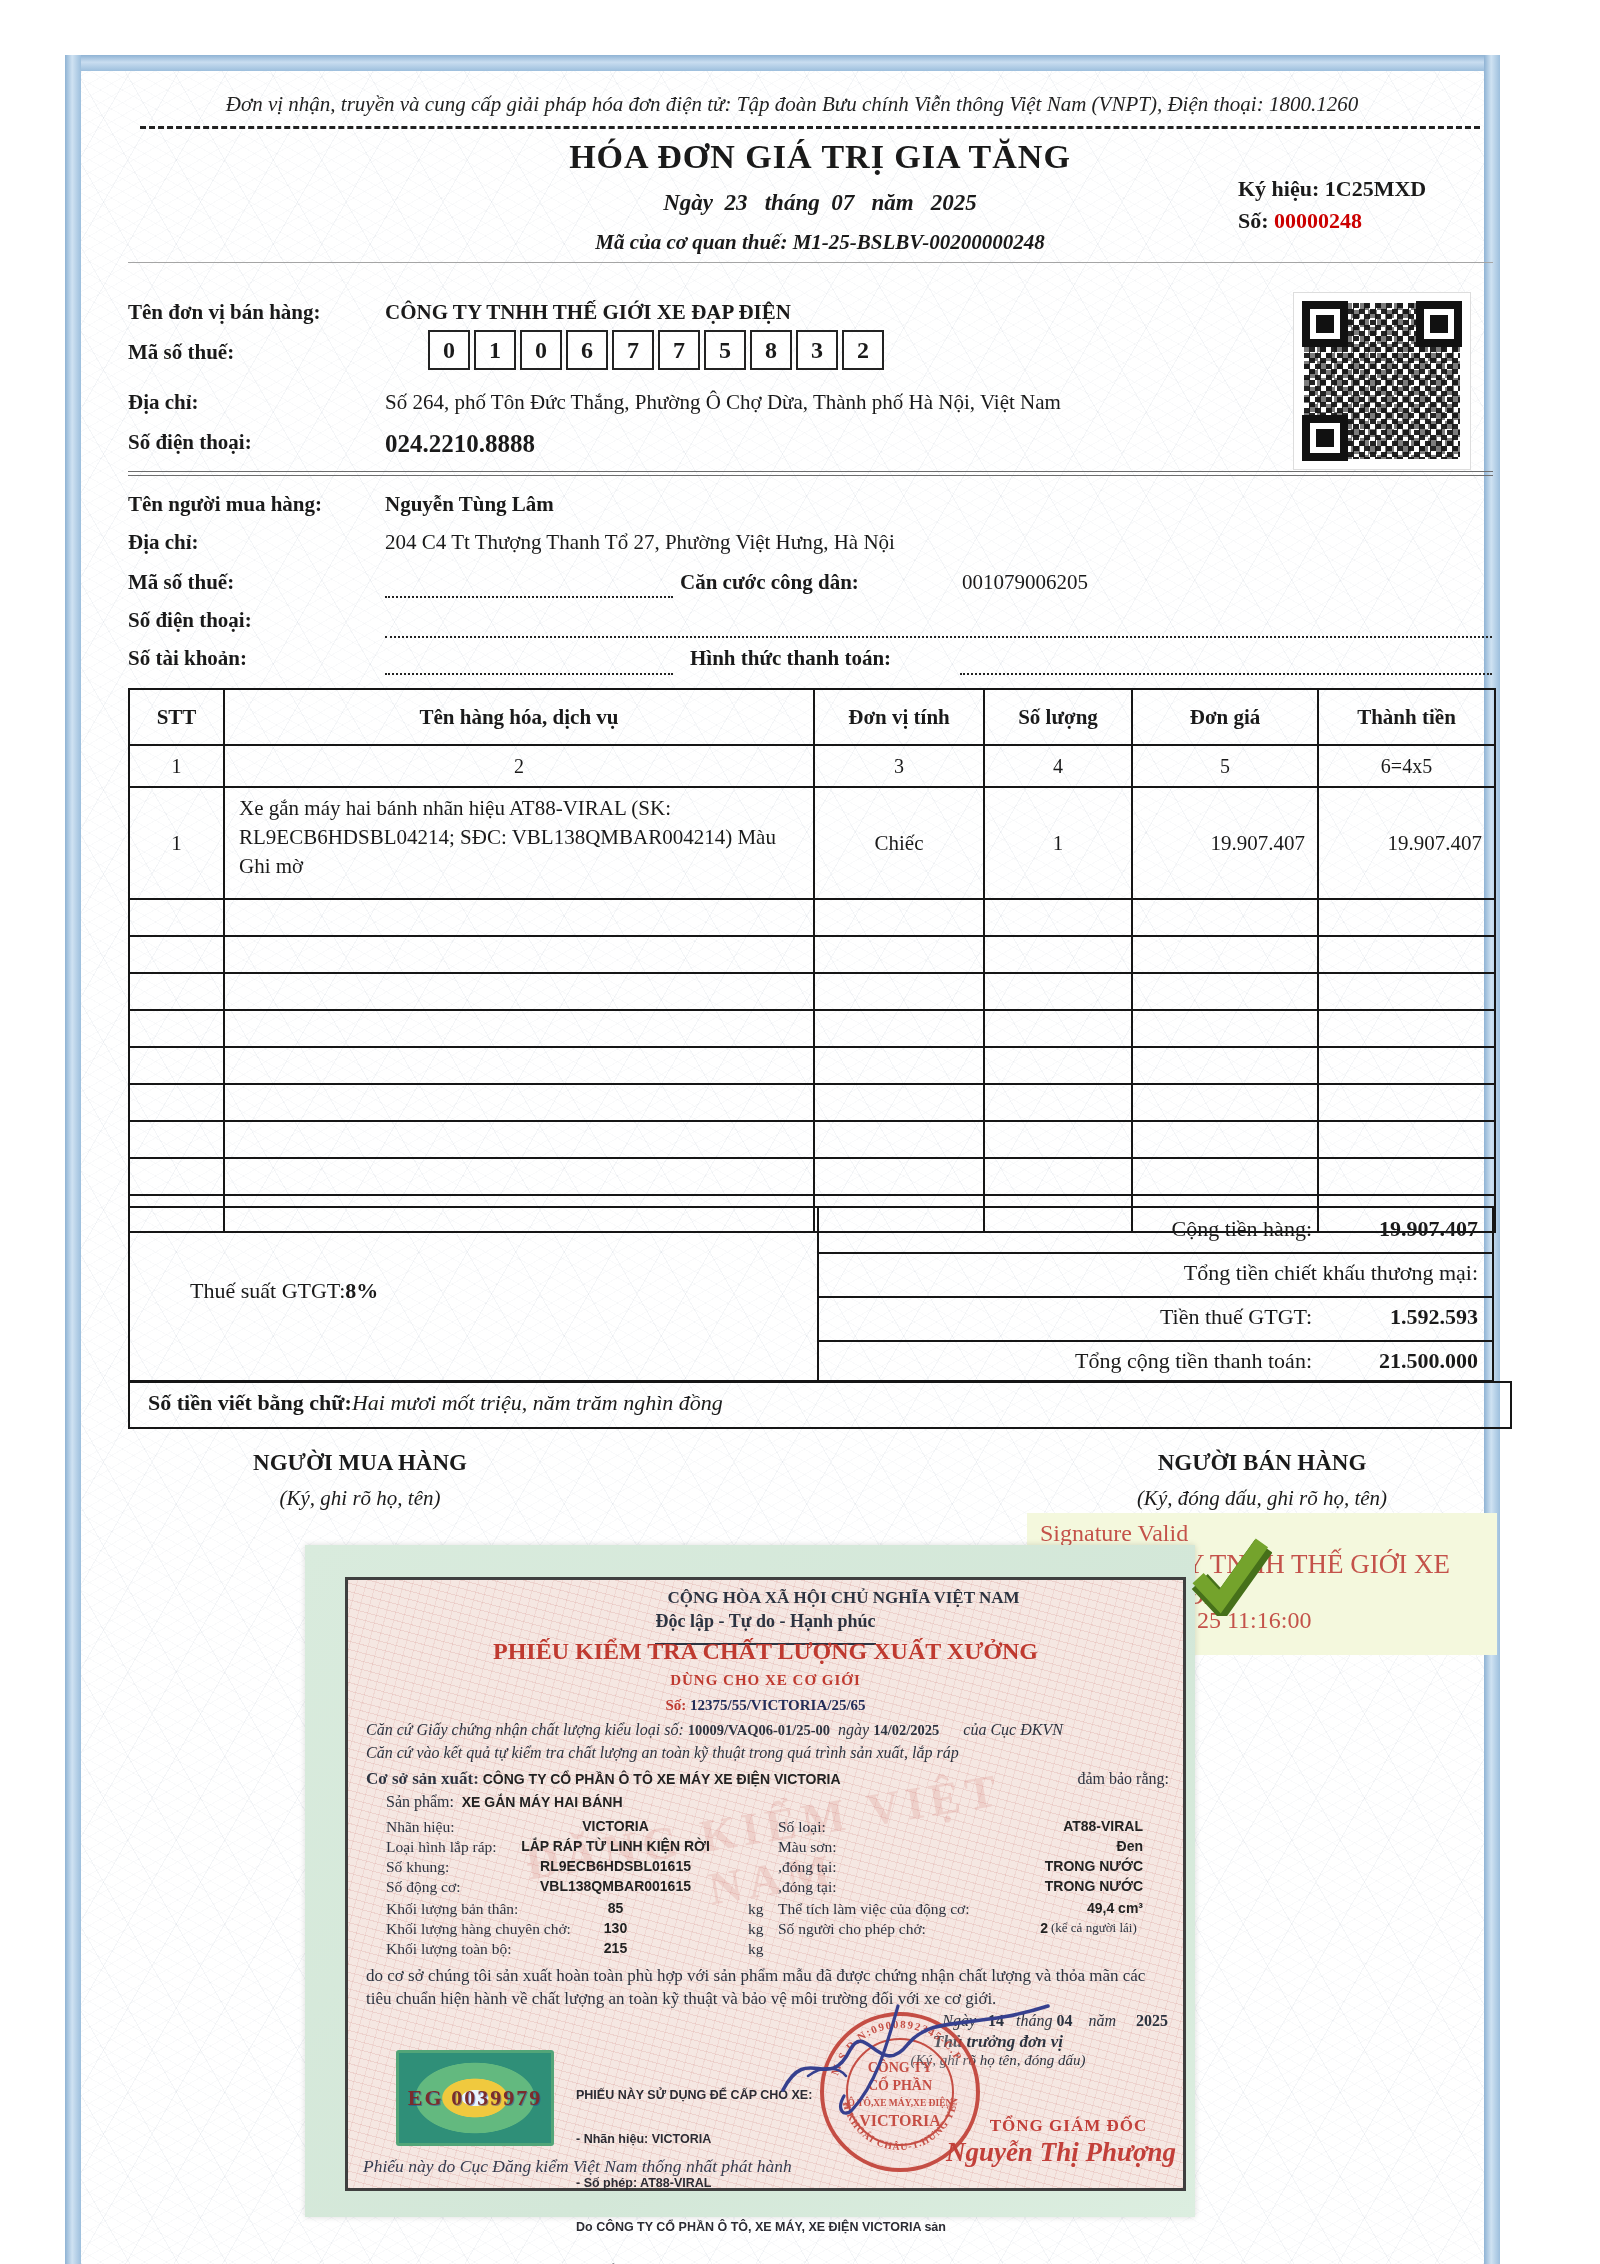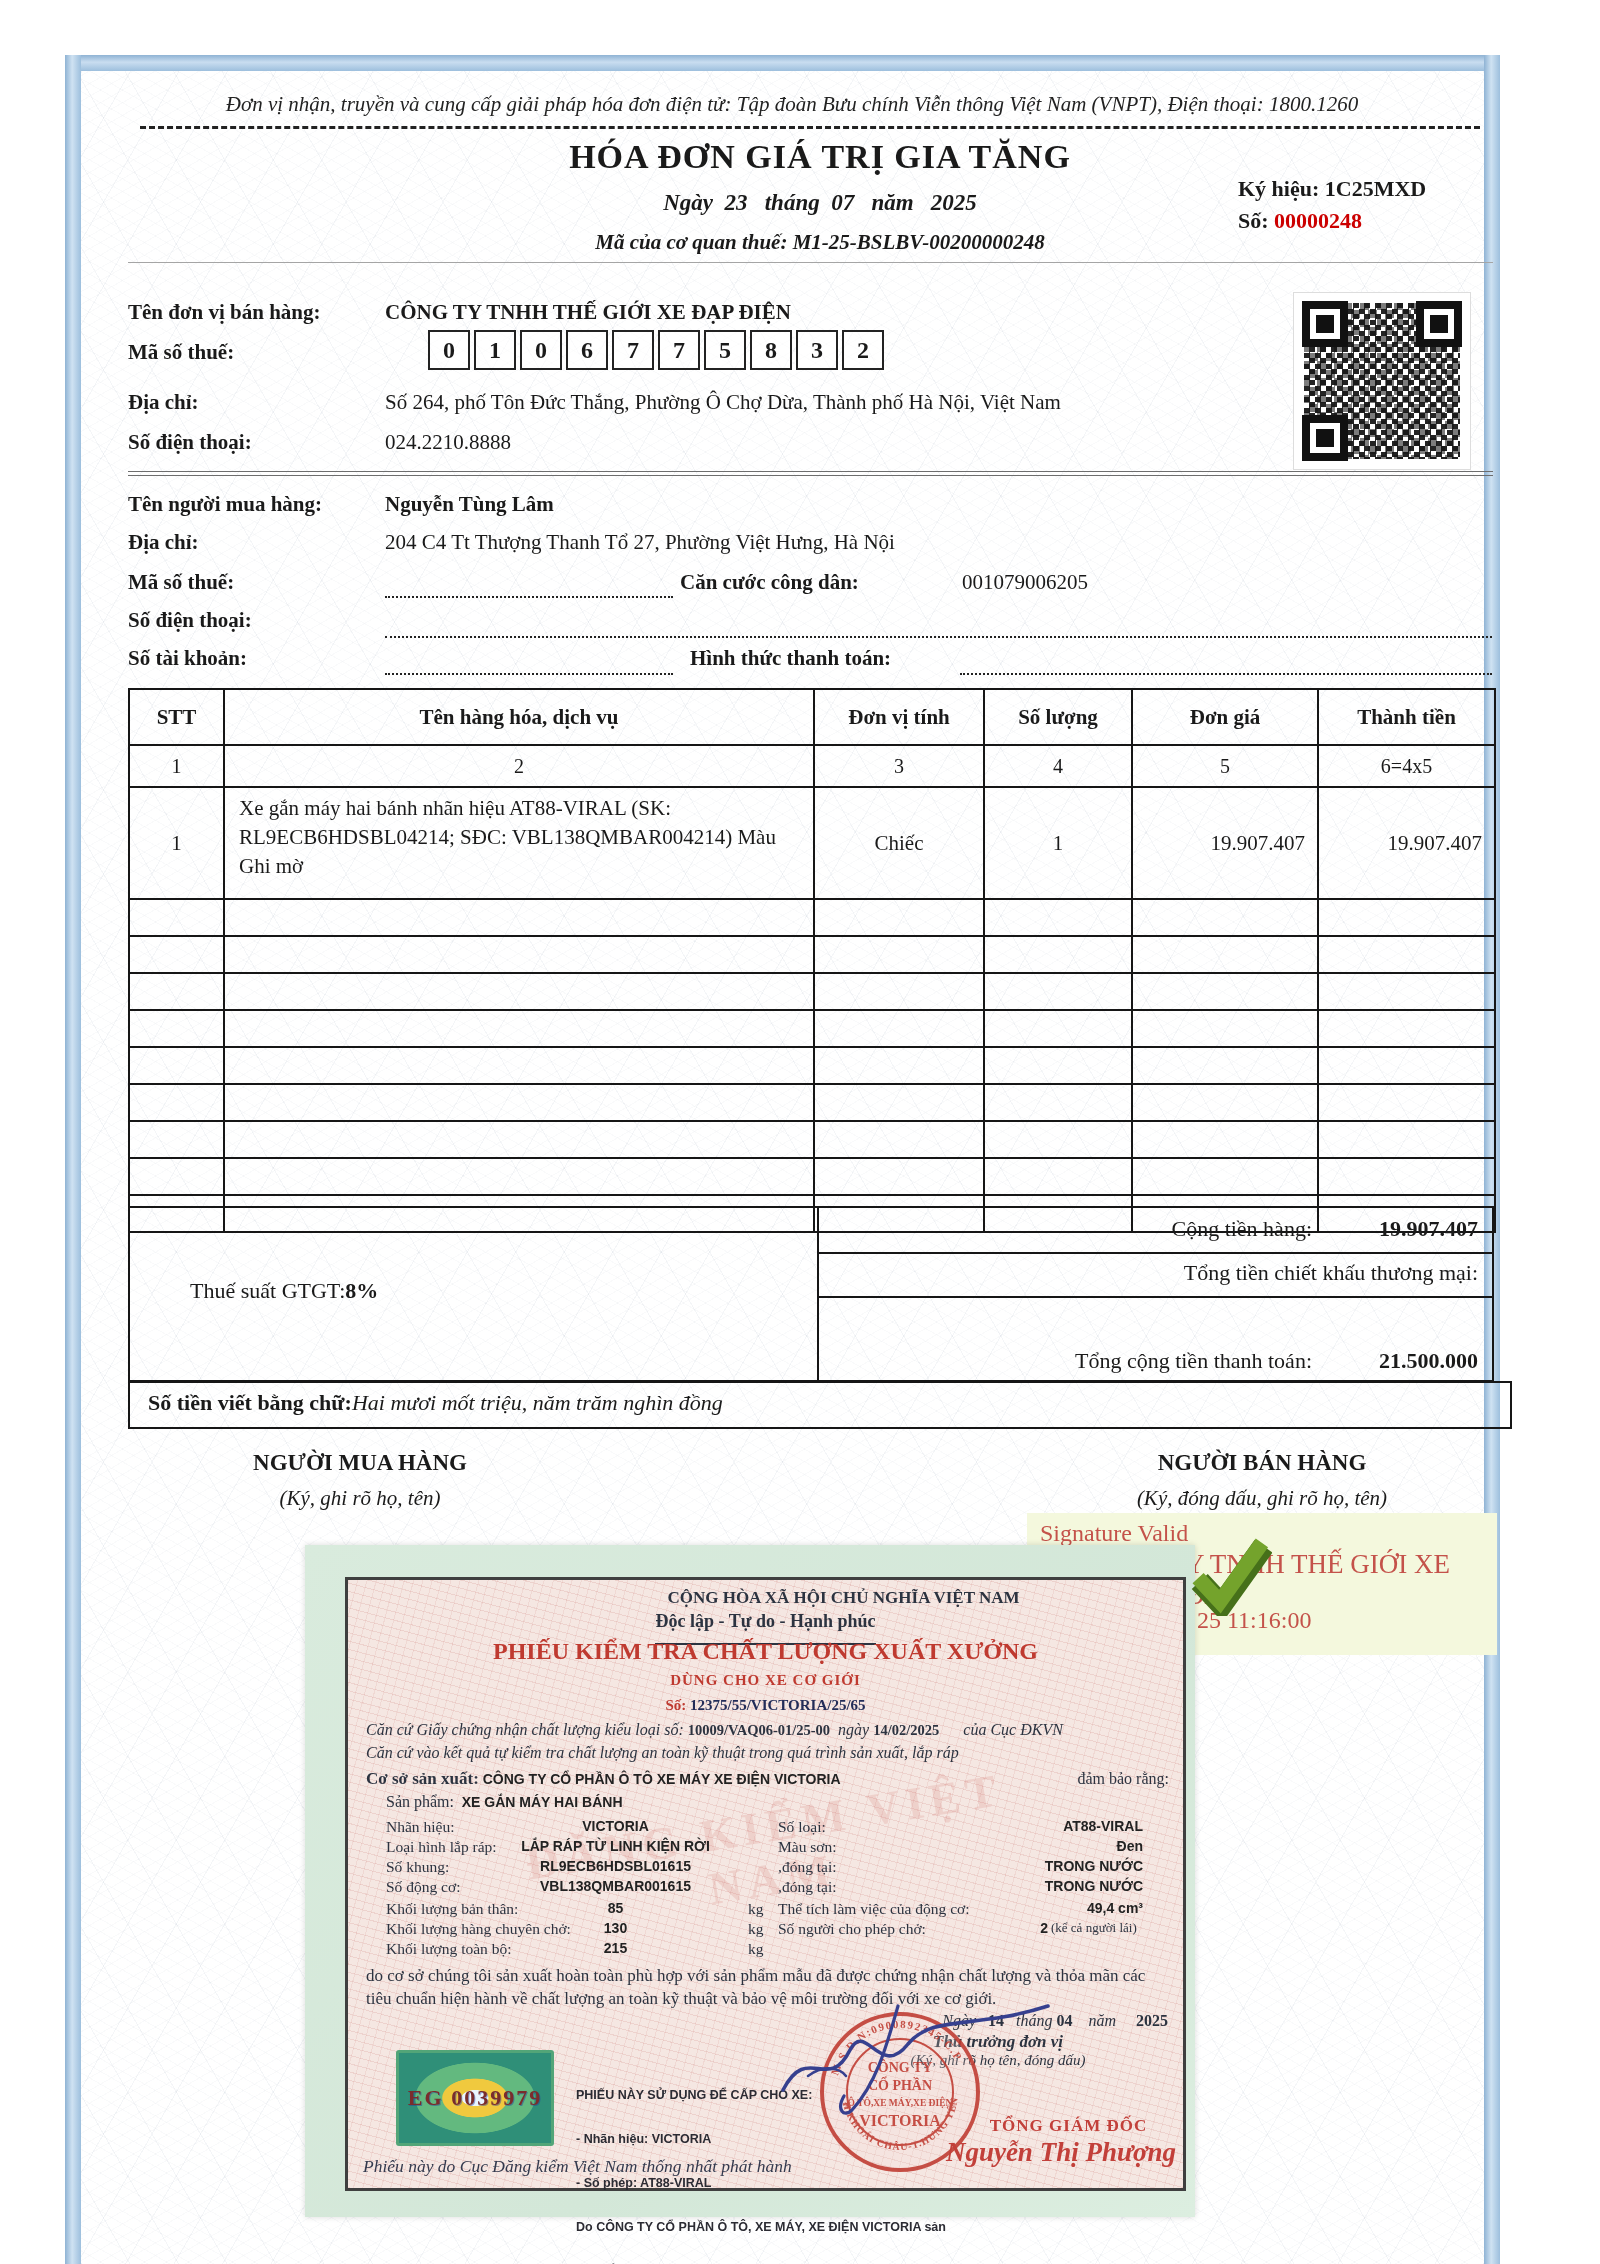--- a/index.html
+++ b/index.html
@@ -123,21 +123,21 @@
     <span>7</span>
     <span>7</span>
     <span>5</span>
     <span>8</span>
     <span>3</span>
     <span>2</span>
   </div>
   <div class="abs b" style="left:128px;top:390px;font-size:21px;">Địa chỉ:</div>
   <div class="abs" style="left:385px;top:390px;font-size:21px;width:880px;">Số 264, phố Tôn Đức Thắng, Phường Ô Chợ Dừa, Thành phố Hà Nội, Việt Nam</div>
   <div class="abs b" style="left:128px;top:430px;font-size:21px;">Số điện thoại:</div>
-  <div class="abs" style="left:385px;top:430px;font-size:21px;">024.2210.8888</div>
+  <div class="abs" style="left:385px;top:430px;font-size:25px;font-weight:bold;">024.2210.8888</div>
 
   <div class="abs qr" style="left:1293px;top:292px;width:176px;height:176px;">
     <div class="qr-noise"></div>
     <div class="qr-f" style="left:8px;top:8px;"></div>
     <div class="qr-f" style="right:8px;top:8px;"></div>
     <div class="qr-f" style="left:8px;bottom:8px;"></div>
   </div>
 
   <div class="abs dbl-line" style="left:128px;top:471px;width:1365px;"></div>
 
@@ -273,20 +273,24 @@
     </div>
     <div class="tot-vline"></div>
     <div class="tot-row" style="top:0;">
       <span class="tot-label">Cộng tiền hàng:</span>
       <span class="tot-value">19.907.407</span>
     </div>
     <div class="tot-row" style="top:44px;">
       <span class="tot-label" style="right:14px;">Tổng tiền chiết khấu thương mại:</span>
       <span class="tot-value"></span>
     </div>
+    <div class="tot-row" style="top:88px;">
+      <span class="tot-label">Tiền thuế GTGT:</span>
+      <span class="tot-value">1.592.593</span>
+    </div>
     <div class="tot-row" style="top:132px;border-bottom:none;">
       <span class="tot-label">Tổng cộng tiền thanh toán:</span>
       <span class="tot-value">21.500.000</span>
     </div>
   </div>
 
   <div class="abs totals" style="left:128px;top:1381px;width:1362px;height:44px;padding-left:18px;">
     <div class="abs" style="left:18px;top:7px;font-size:22px;">
       <span class="b">Số tiền viết bằng chữ:</span><span class="i">Hai mươi mốt triệu, năm trăm nghìn đồng</span>
     </div>

